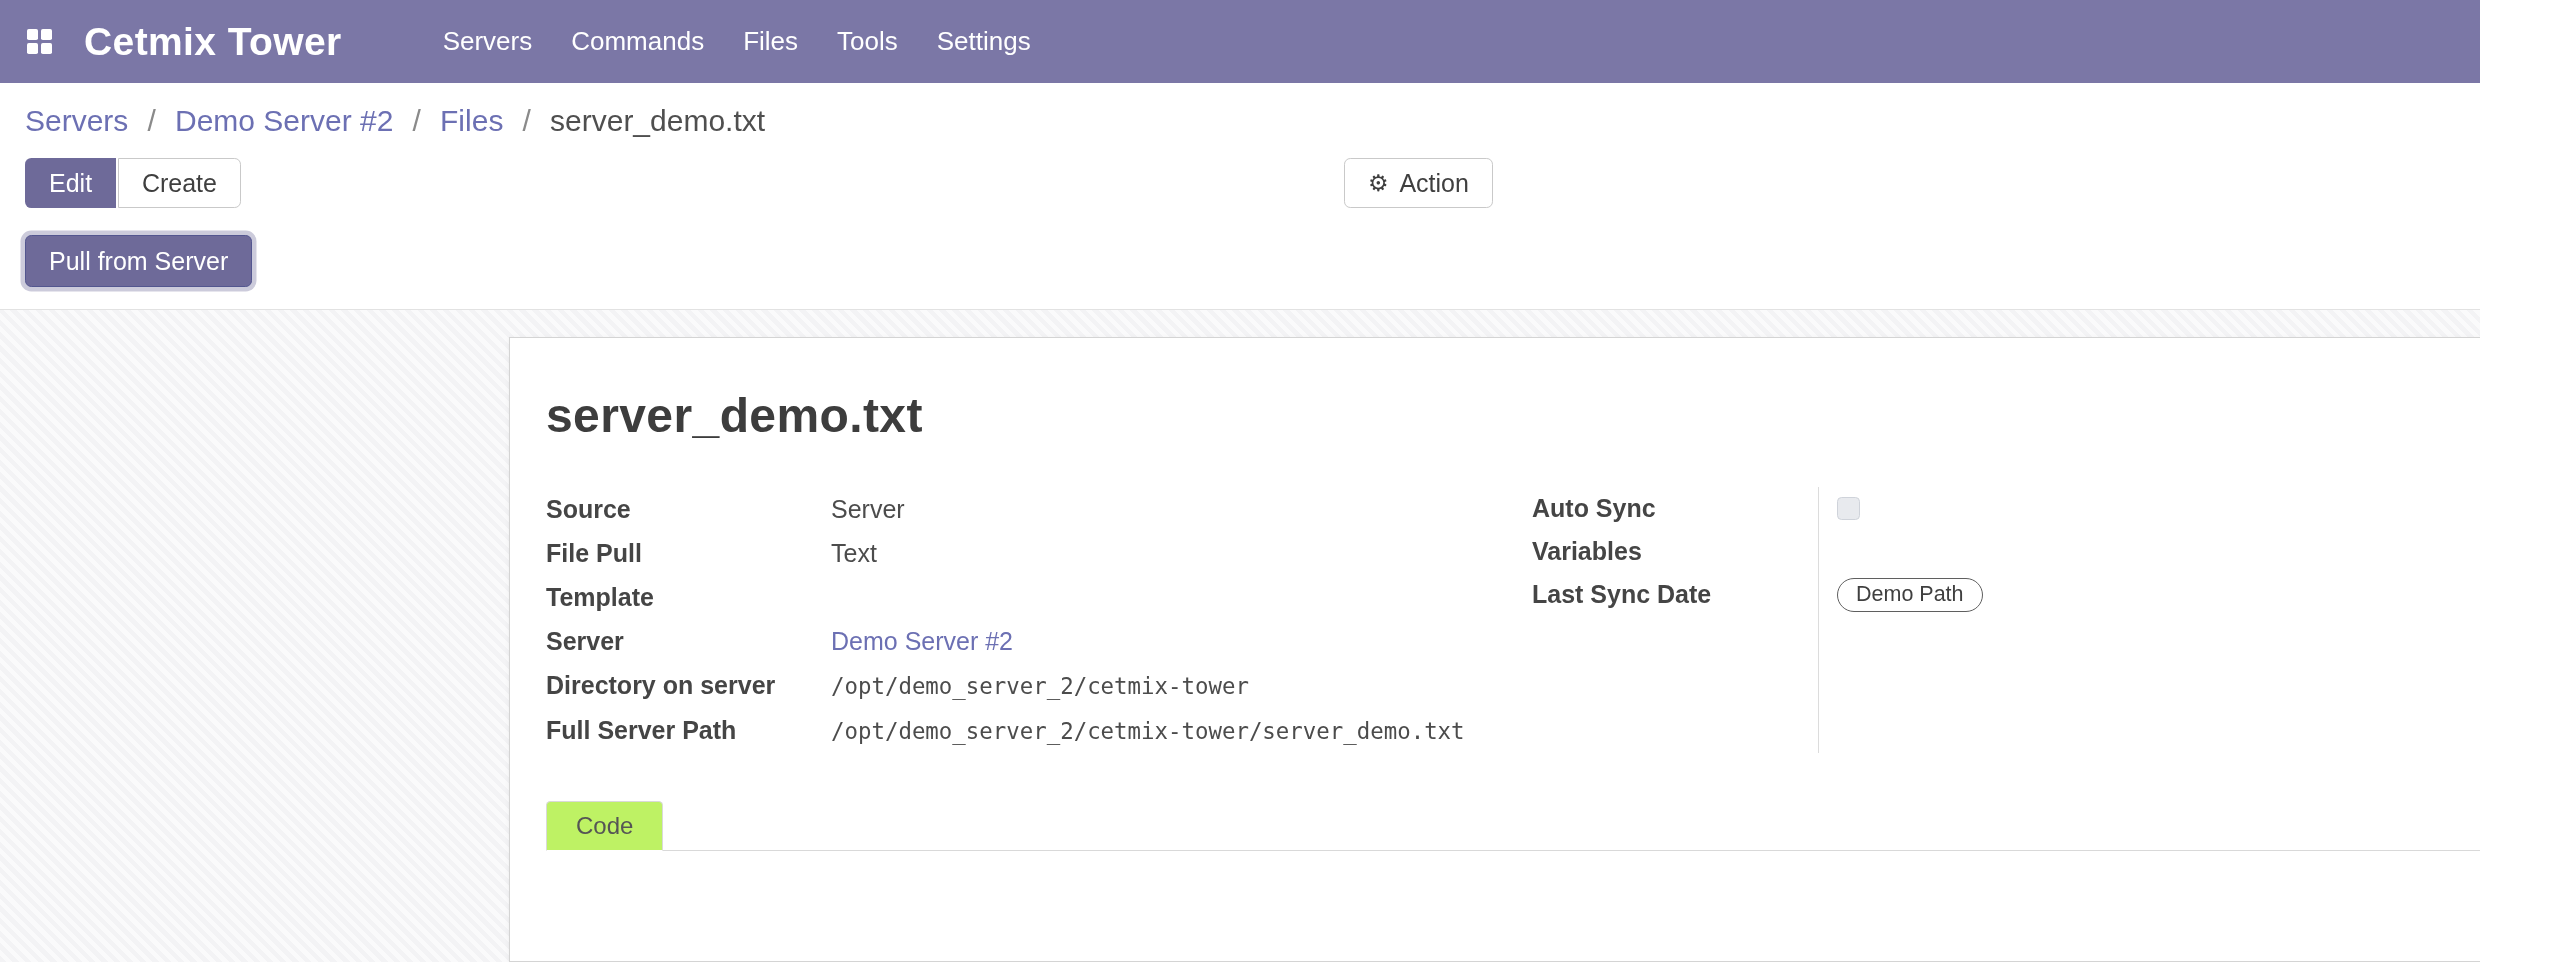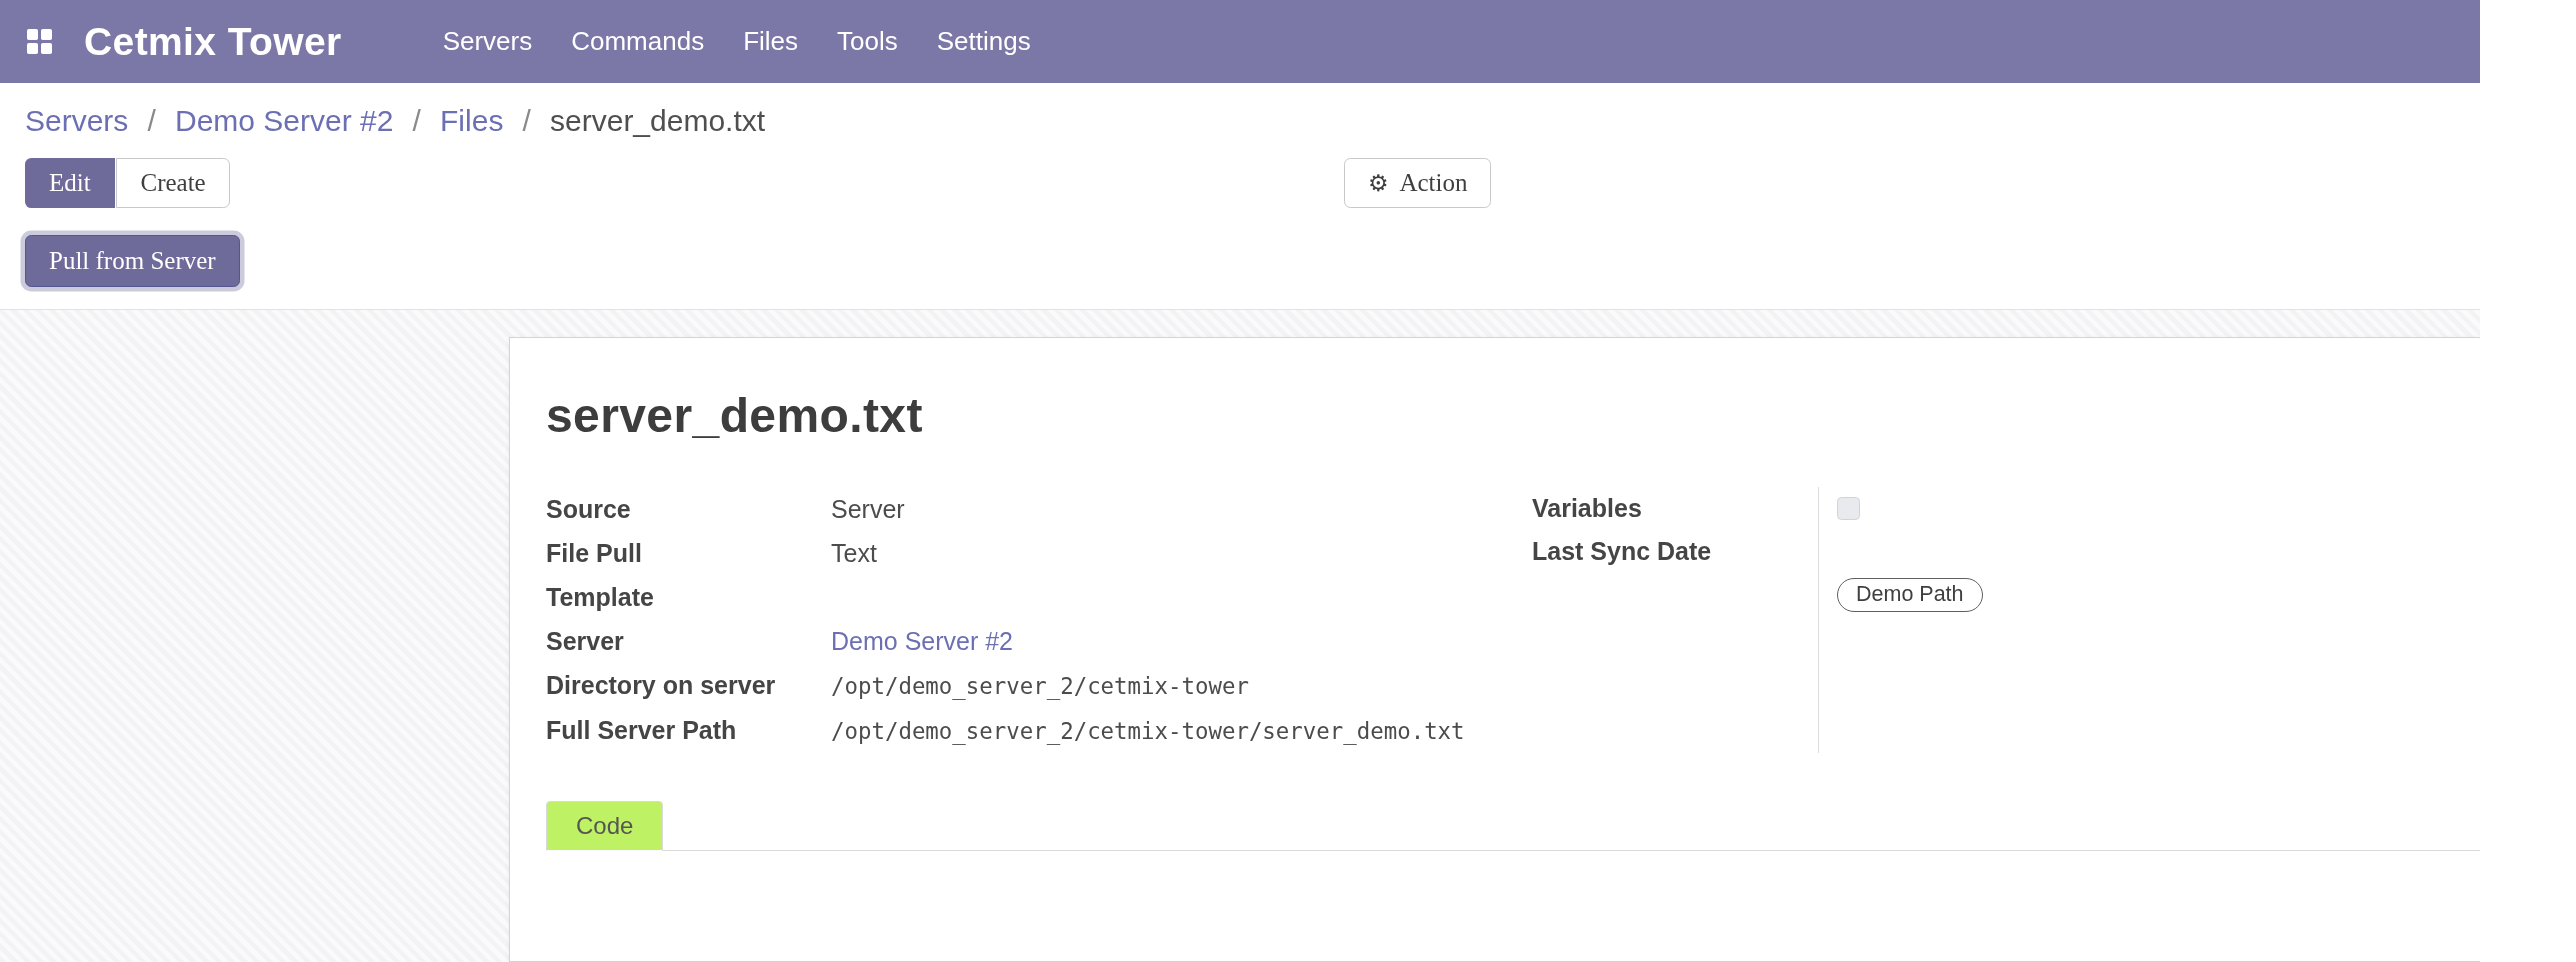--- a/index.html
+++ b/index.html
@@ -47,21 +47,21 @@
   .breadcrumb{font-size:30px;line-height:39px;white-space:nowrap;}
   .breadcrumb a{color:var(--link);text-decoration:none;cursor:pointer;}
   .breadcrumb .sep{color:#8a8a8a;margin:0 10.8px;}
   .breadcrumb .current{color:#4f4f4f;}
 
   .cp-row{position:relative;margin-top:18px;height:50px;display:flex;align-items:center;}
   .btn{
     display:inline-flex;align-items:center;justify-content:center;
     height:50px;padding:0 23px;font-size:25px;
     border-radius:6.3px;border:0.9px solid transparent;
-    font-family:Liberation Serif, serif;cursor:pointer;white-space:nowrap;background:#fff;color:#404040;
+    font-family:Liberation Sans, sans-serif;cursor:pointer;white-space:nowrap;background:#fff;color:#404040;
   }
   .btn-primary{background:var(--primary-btn);color:#fff;}
   .btn-secondary{background:#fff;border-color:#c9c9c9;color:#3f3f3f;}
   .btn-group{display:flex;}
   .btn-group .btn-primary{border-radius:6.3px 0 0 6.3px;}
   .btn-group .btn-secondary{border-radius:0 6.3px 6.3px 0;margin-left:1.8px;}
   .action-btn{
     position:absolute;left:1319px;top:0;
     display:inline-flex;align-items:center;gap:10.8px;
   }
@@ -216,20 +216,21 @@
             <div class="fvalue path">/opt/demo_server_2/cetmix-tower</div>
           </div>
           <div class="frow">
             <div class="flabel">Full Server Path</div>
             <div class="fvalue path">/opt/demo_server_2/cetmix-tower/server_demo.txt</div>
           </div>
         </div>
 
         <div class="group rgroup">
           <div class="rlabels">
+            <div class="flabel">Auto Sync</div>
             <div class="flabel">Variables</div>
             <div class="flabel">Last Sync Date</div>
           </div>
           <div class="rvalues">
             <div class="rv-row">
               <span class="checkbox"></span>
             </div>
             <div class="rv-row">
               <span></span>
             </div>

